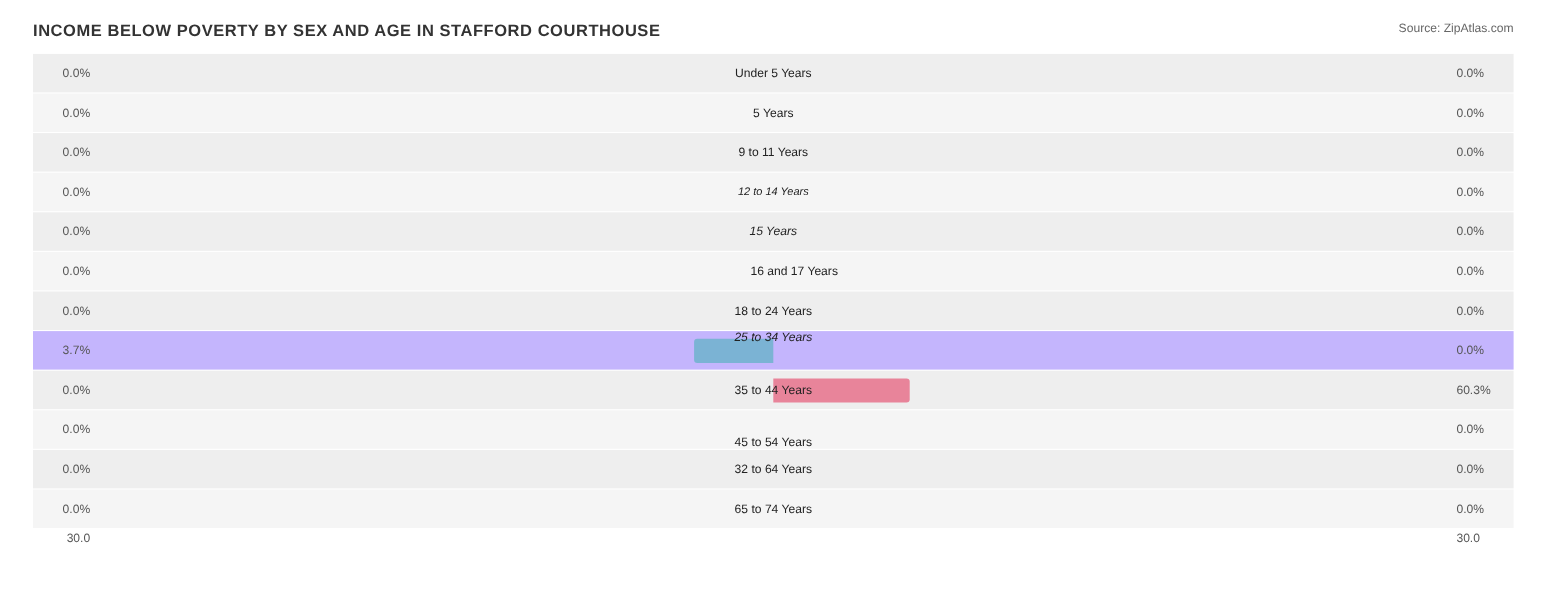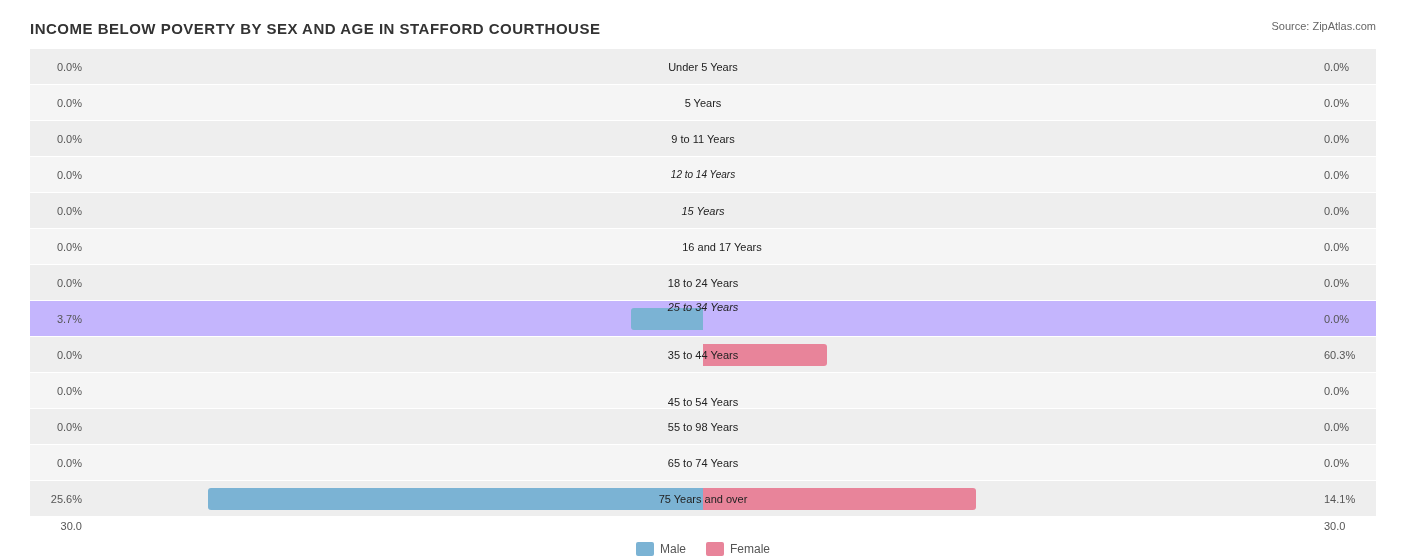--- a/index.html
+++ b/index.html
@@ -289,21 +289,21 @@
   </div>
       <div style="display: flex; align-items: center; height: 35px; background: rgb(238, 238, 238); margin-bottom: 1px;">
     <div style="width:60px;text-align:right;padding-right:8px;font-size:11px;color:#555;flex-shrink:0;">
       0.0%
     </div>
     <div style="flex:1;position:relative;height:35px;display:flex;align-items:center;">
       <div style="width:50%;height:100%;display:flex;align-items:center;justify-content:flex-end;position:relative;">
         <div style="height:22px;background:#7bb3d4;border-radius:3px 0 0 3px;position:absolute;right:0;width:0px;"></div>
       </div>
       <div style="position:absolute;left:50%;transform:translateX(-50%);font-size:11px;color:#222;white-space:nowrap;z-index:10;pointer-events:none;">
-        55 to 98 Years
+        32 to 64 Years
       </div>
       <div style="width:50%;height:100%;display:flex;align-items:center;justify-content:flex-start;position:relative;">
         <div style="height:22px;background:#e8849a;border-radius:0 3px 3px 0;position:absolute;left:0;width:0px;"></div>
       </div>
     </div>
     <div style="width:60px;text-align:left;padding-left:8px;font-size:11px;color:#555;flex-shrink:0;">
       0.0%
     </div>
   </div>
       <div style="display: flex; align-items: center; height: 35px; background: rgb(245, 245, 245); margin-bottom: 1px;">
@@ -316,55 +316,26 @@
       </div>
       <div style="position:absolute;left:50%;transform:translateX(-50%);font-size:11px;color:#222;white-space:nowrap;z-index:10;pointer-events:none;">
         65 to 74 Years
       </div>
       <div style="width:50%;height:100%;display:flex;align-items:center;justify-content:flex-start;position:relative;">
         <div style="height:22px;background:#e8849a;border-radius:0 3px 3px 0;position:absolute;left:0;width:0px;"></div>
       </div>
     </div>
     <div style="width:60px;text-align:left;padding-left:8px;font-size:11px;color:#555;flex-shrink:0;">
       0.0%
-    </div>
-  </div>
-      <div style="display: flex; align-items: center; height: 35px; background: rgb(238, 238, 238); margin-bottom: 1px;">
-    <div style="width:60px;text-align:right;padding-right:8px;font-size:11px;color:#555;flex-shrink:0;">
-      25.6%
-    </div>
-    <div style="flex:1;position:relative;height:35px;display:flex;align-items:center;">
-      <div style="width:50%;height:100%;display:flex;align-items:center;justify-content:flex-end;position:relative;">
-        <div style="height:22px;background:#7bb3d4;border-radius:3px 0 0 3px;position:absolute;right:0;width:494.93333333333334px;"></div>
-      </div>
-      <div style="position:absolute;left:50%;transform:translateX(-50%);font-size:11px;color:#222;white-space:nowrap;z-index:10;pointer-events:none;">
-        75 Years and over
-      </div>
-      <div style="width:50%;height:100%;display:flex;align-items:center;justify-content:flex-start;position:relative;">
-        <div style="height:22px;background:#e8849a;border-radius:0 3px 3px 0;position:absolute;left:0;width:272.59999999999997px;"></div>
-      </div>
-    </div>
-    <div style="width:60px;text-align:left;padding-left:8px;font-size:11px;color:#555;flex-shrink:0;">
-      14.1%
     </div>
   </div>
     </div>
 
   <div class="bottom-axis">
     <div class="bottom-left">30.0</div>
     <div class="bottom-bar-area">
       <div class="bottom-bar-left"></div>
       <div class="bottom-bar-right"></div>
     </div>
     <div class="bottom-right">30.0</div>
   </div>
 
-  <div class="legend">
-    <div class="legend-item">
-      <div class="legend-box legend-male"></div>
-      <span>Male</span>
-    </div>
-    <div class="legend-item">
-      <div class="legend-box legend-female"></div>
-      <span>Female</span>
-    </div>
-  </div>
 </div>
 
 </body></html>

